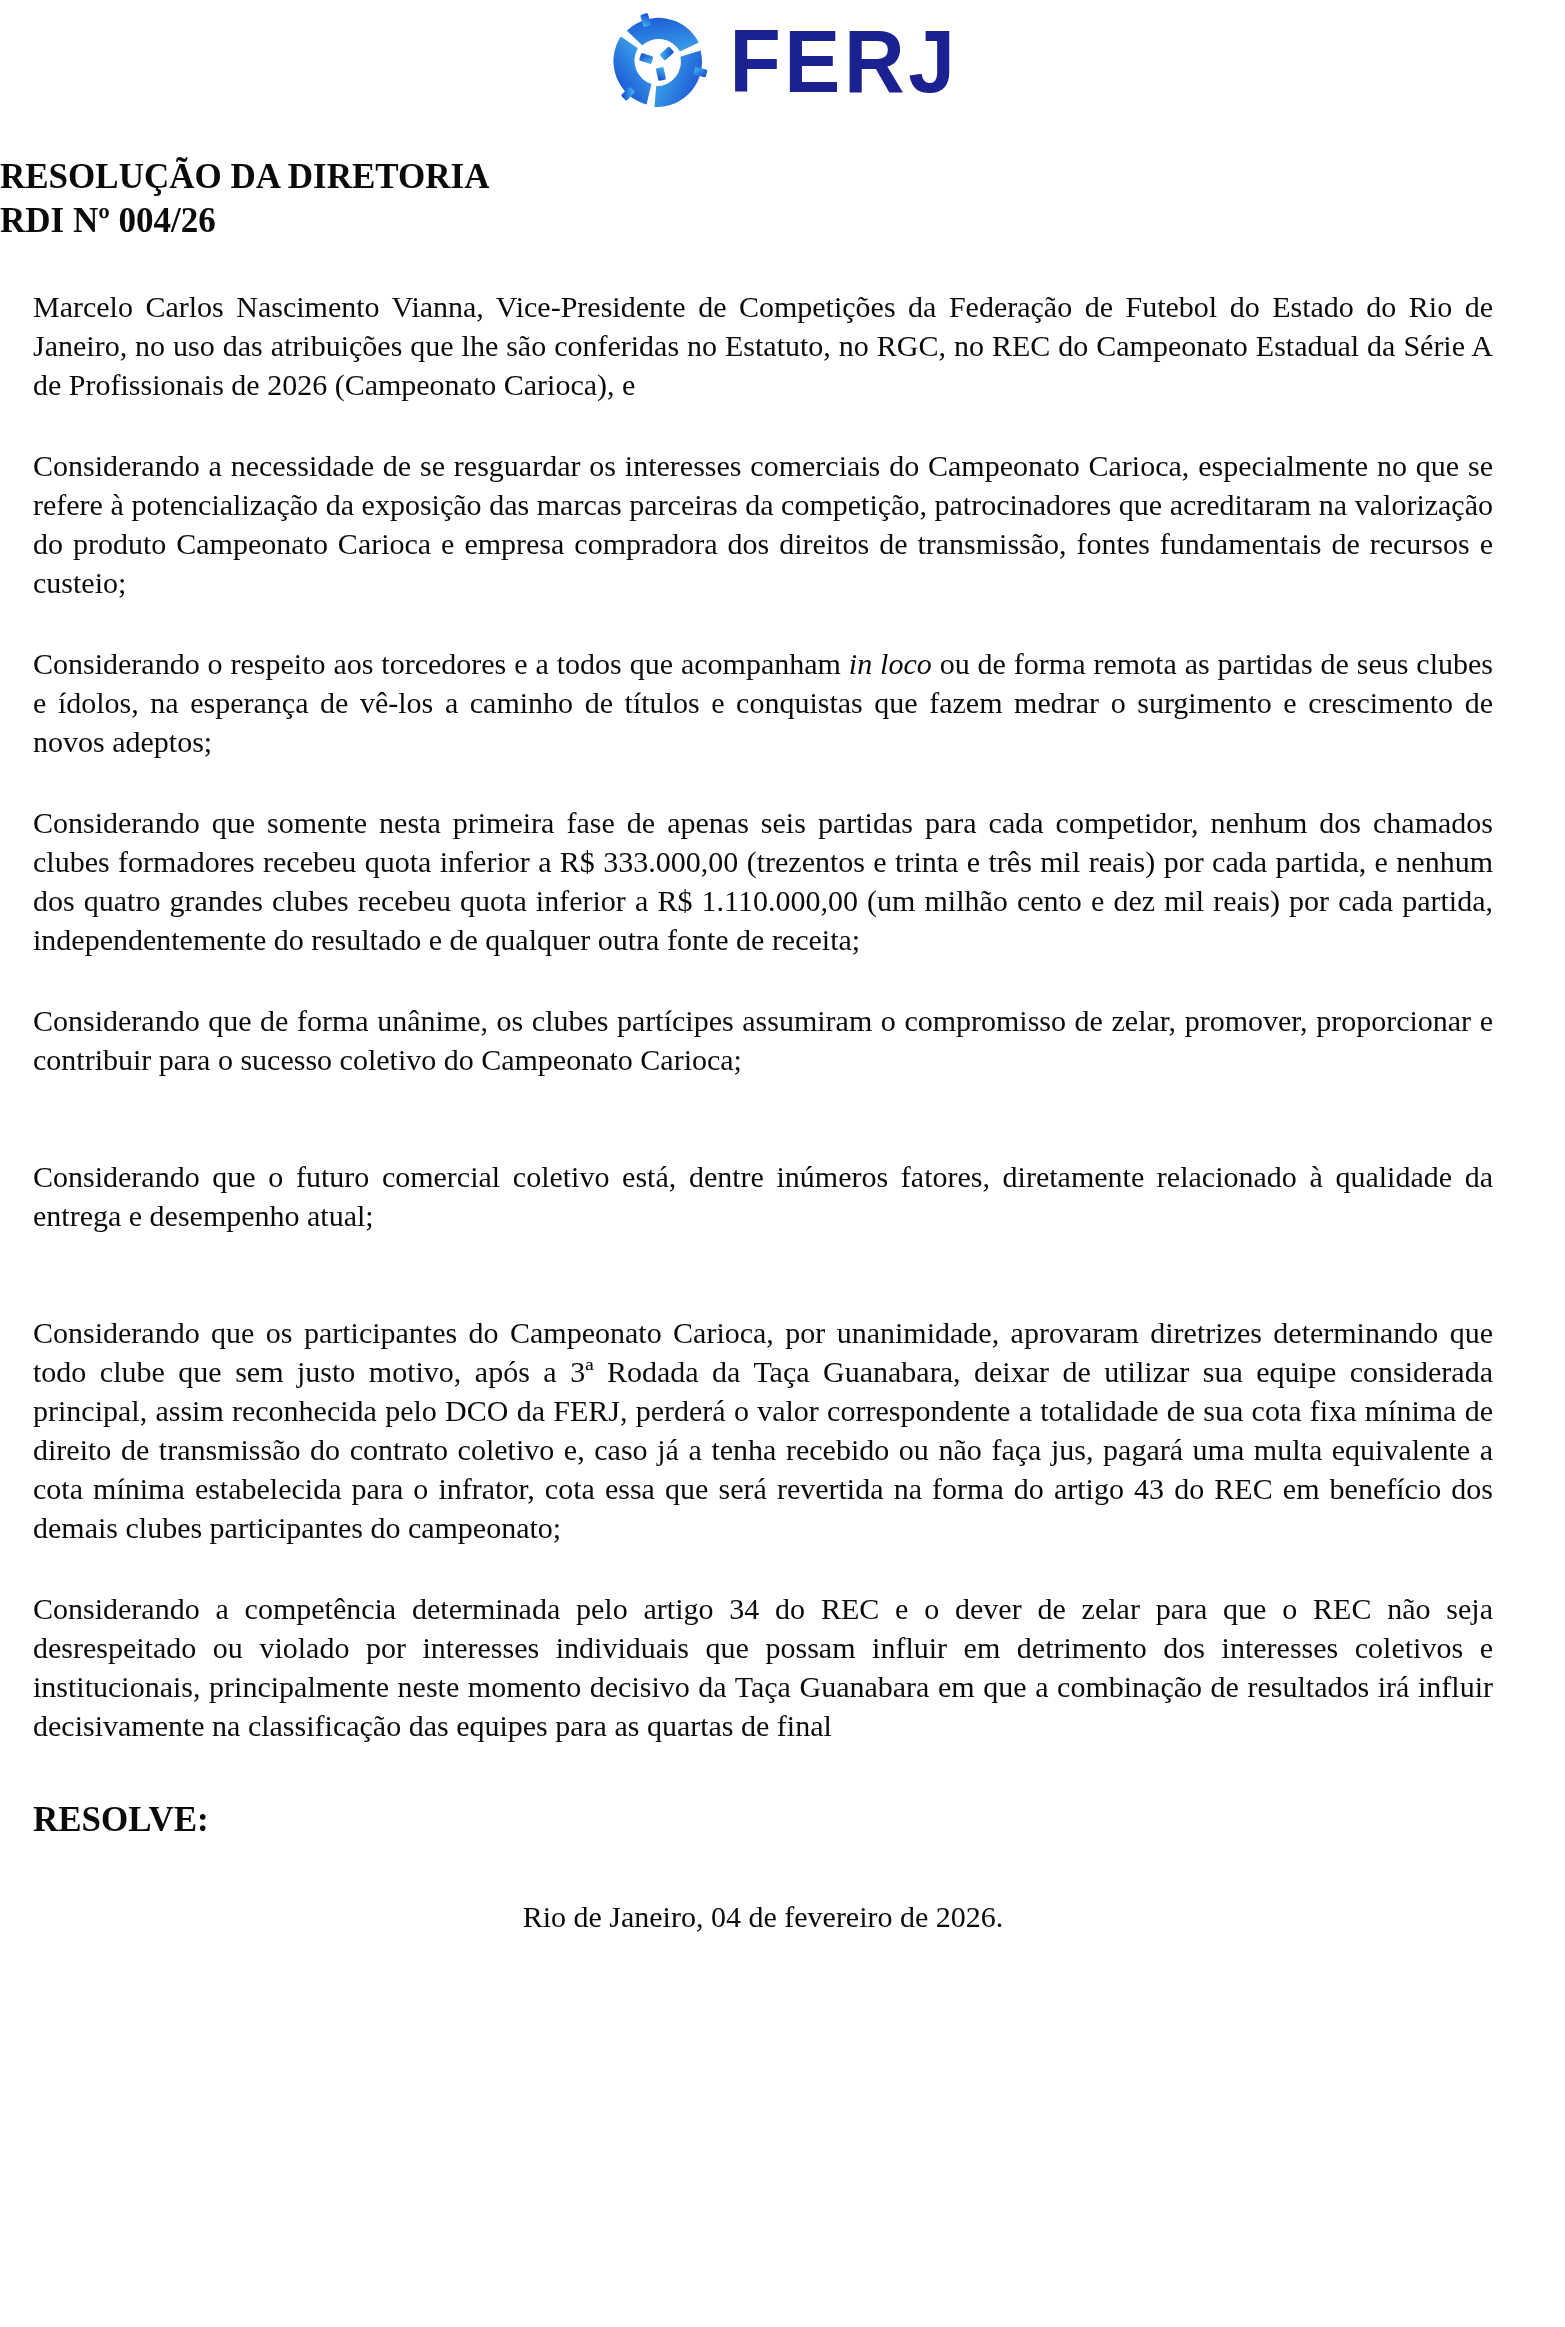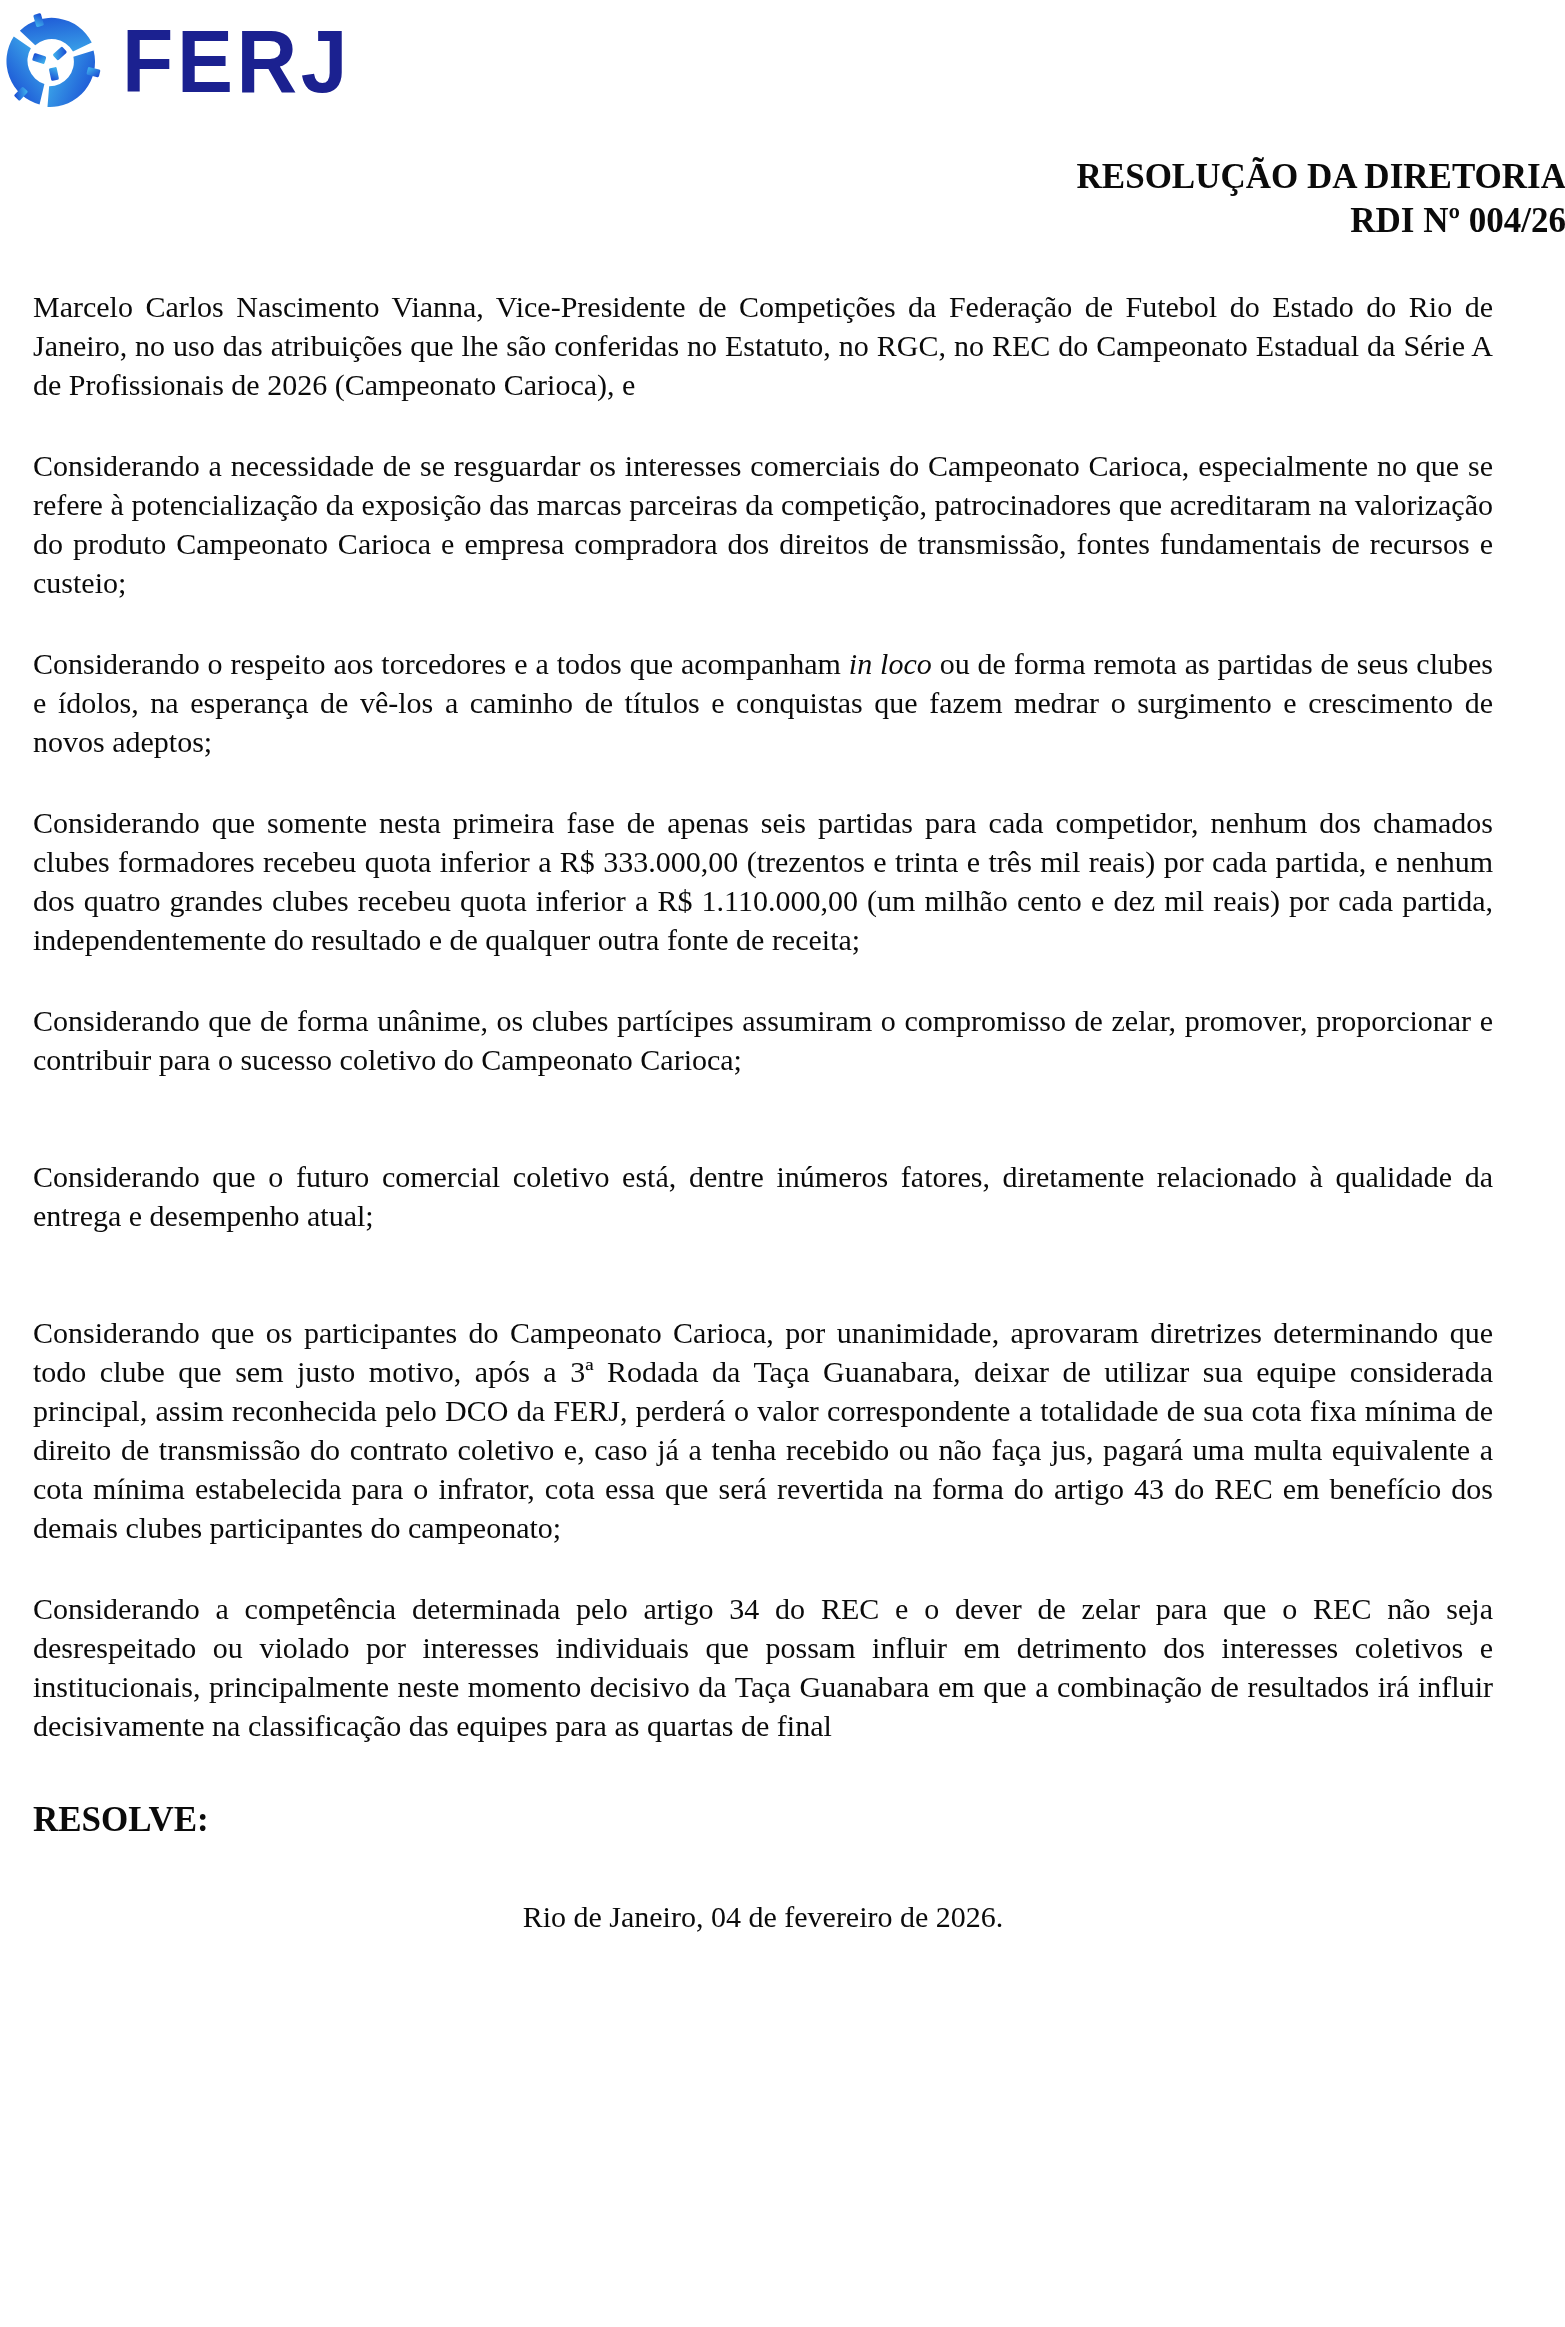--- a/index.html
+++ b/index.html
@@ -10,41 +10,41 @@
     margin:0 auto;
     background:#ffffff;
     color:#0b0b0b;
     font-family:"Liberation Serif", serif;
     box-sizing:border-box;
     overflow:hidden;
   }
   
   .logo-row{
     display:flex;
-    justify-content:flex-start;
+    justify-content:center;
     align-items:center;
     gap:20px;
     padding-top:5.5px;
     height:113px;
   }
   .ball-icon{width:102px;height:102px;flex:0 0 auto;}
   .brand-wordmark{
     font-family:"Liberation Sans", sans-serif;
     font-weight:bold;
     font-size:84px;
     line-height:1;
     letter-spacing:3.6px;
     color:#1b2190;
     transform:scaleY(1.05);
     user-select:none;
   }
   
   .doc-title{
     margin-top:36px;
-    text-align:right;
+    text-align:left;
     font-weight:bold;
     font-size:35px;
     line-height:44px;
   }
   
   .doc-body{
     padding:44px 73px 0 33px;
     font-size:30px;
     line-height:39px;
   }

